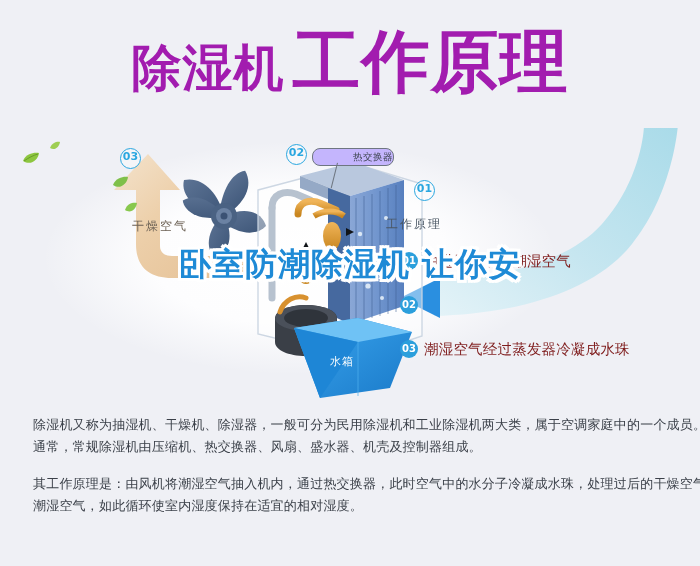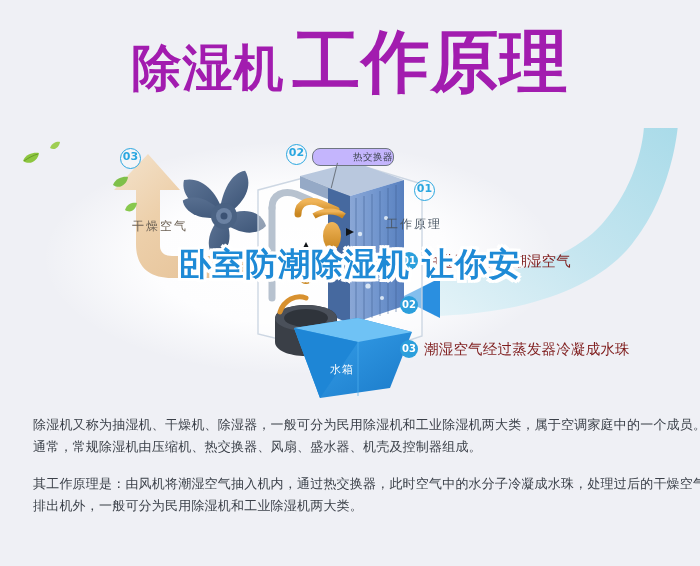--- a/index.html
+++ b/index.html
@@ -140,21 +140,21 @@
 
   .diagram-label {
     position: absolute;
     font-size: 12px;
     color: #4a5460;
     letter-spacing: 2px;
     white-space: nowrap;
   }
   #label-humid { left: 386px; top: 88px; color: #4b5764; }
   #label-dry   { left: 132px; top: 90px;  color: #6b6054; }
-  #label-tank  { left: 330px; top: 226px; color: #ffffff; font-size: 11px; letter-spacing: 1px; margin-top: 8px; }
+  #label-tank  { left: 330px; top: 226px; color: #ffffff; font-size: 11px; letter-spacing: 1px; }
 
   
   .steplist {
     position: absolute;
     left: 400px;
     top: 250px;
     width: 290px;
   }
   .step-row {
     display: flex;
@@ -406,17 +406,17 @@
     <span class="overlay-line">卧室防潮除湿机 让你安</span>
   </div>
 
   <div class="body-copy">
     <p class="para">
       <span class="para-line">除湿机又称为抽湿机、干燥机、除湿器，一般可分为民用除湿机和工业除湿机两大类，属于空调家庭中的一个成员。</span>
       <span class="para-line">通常，常规除湿机由压缩机、热交换器、风扇、盛水器、机壳及控制器组成。</span>
     </p>
     <p class="para">
       <span class="para-line">其工作原理是：由风机将潮湿空气抽入机内，通过热交换器，此时空气中的水分子冷凝成水珠，处理过后的干燥空气</span>
-      <span class="para-line">排出机外，一般可分为民用除湿机和工业除湿机两大类。</span>
+      <span class="para-line">潮湿空气，如此循环使室内湿度保持在适宜的相对湿度。</span>
     </p>
   </div>
 
 </div>
 
 </body></html>

